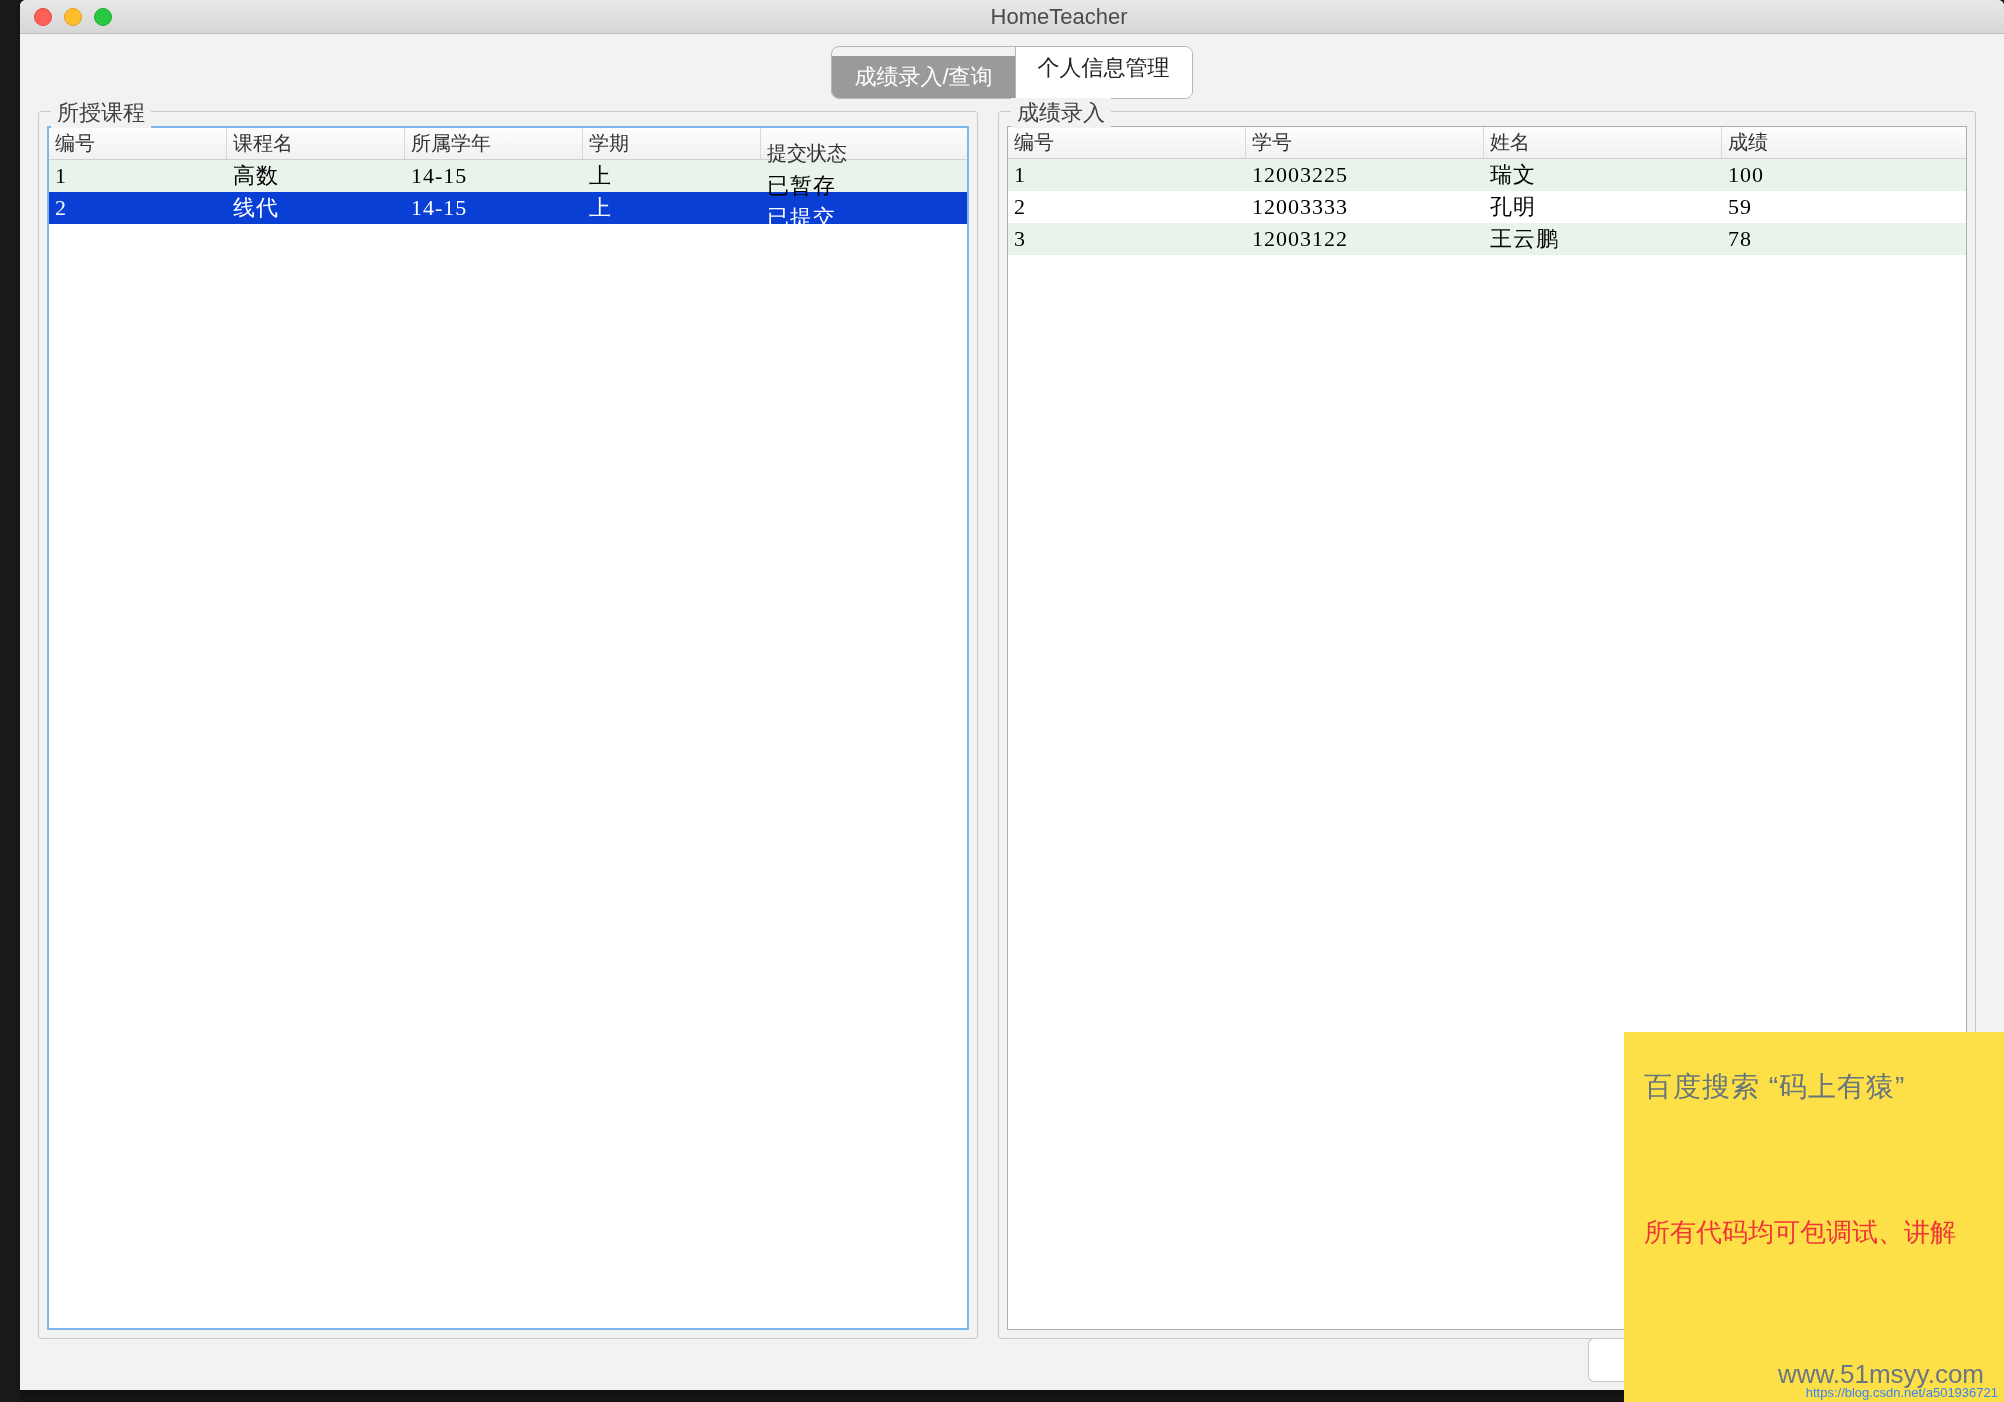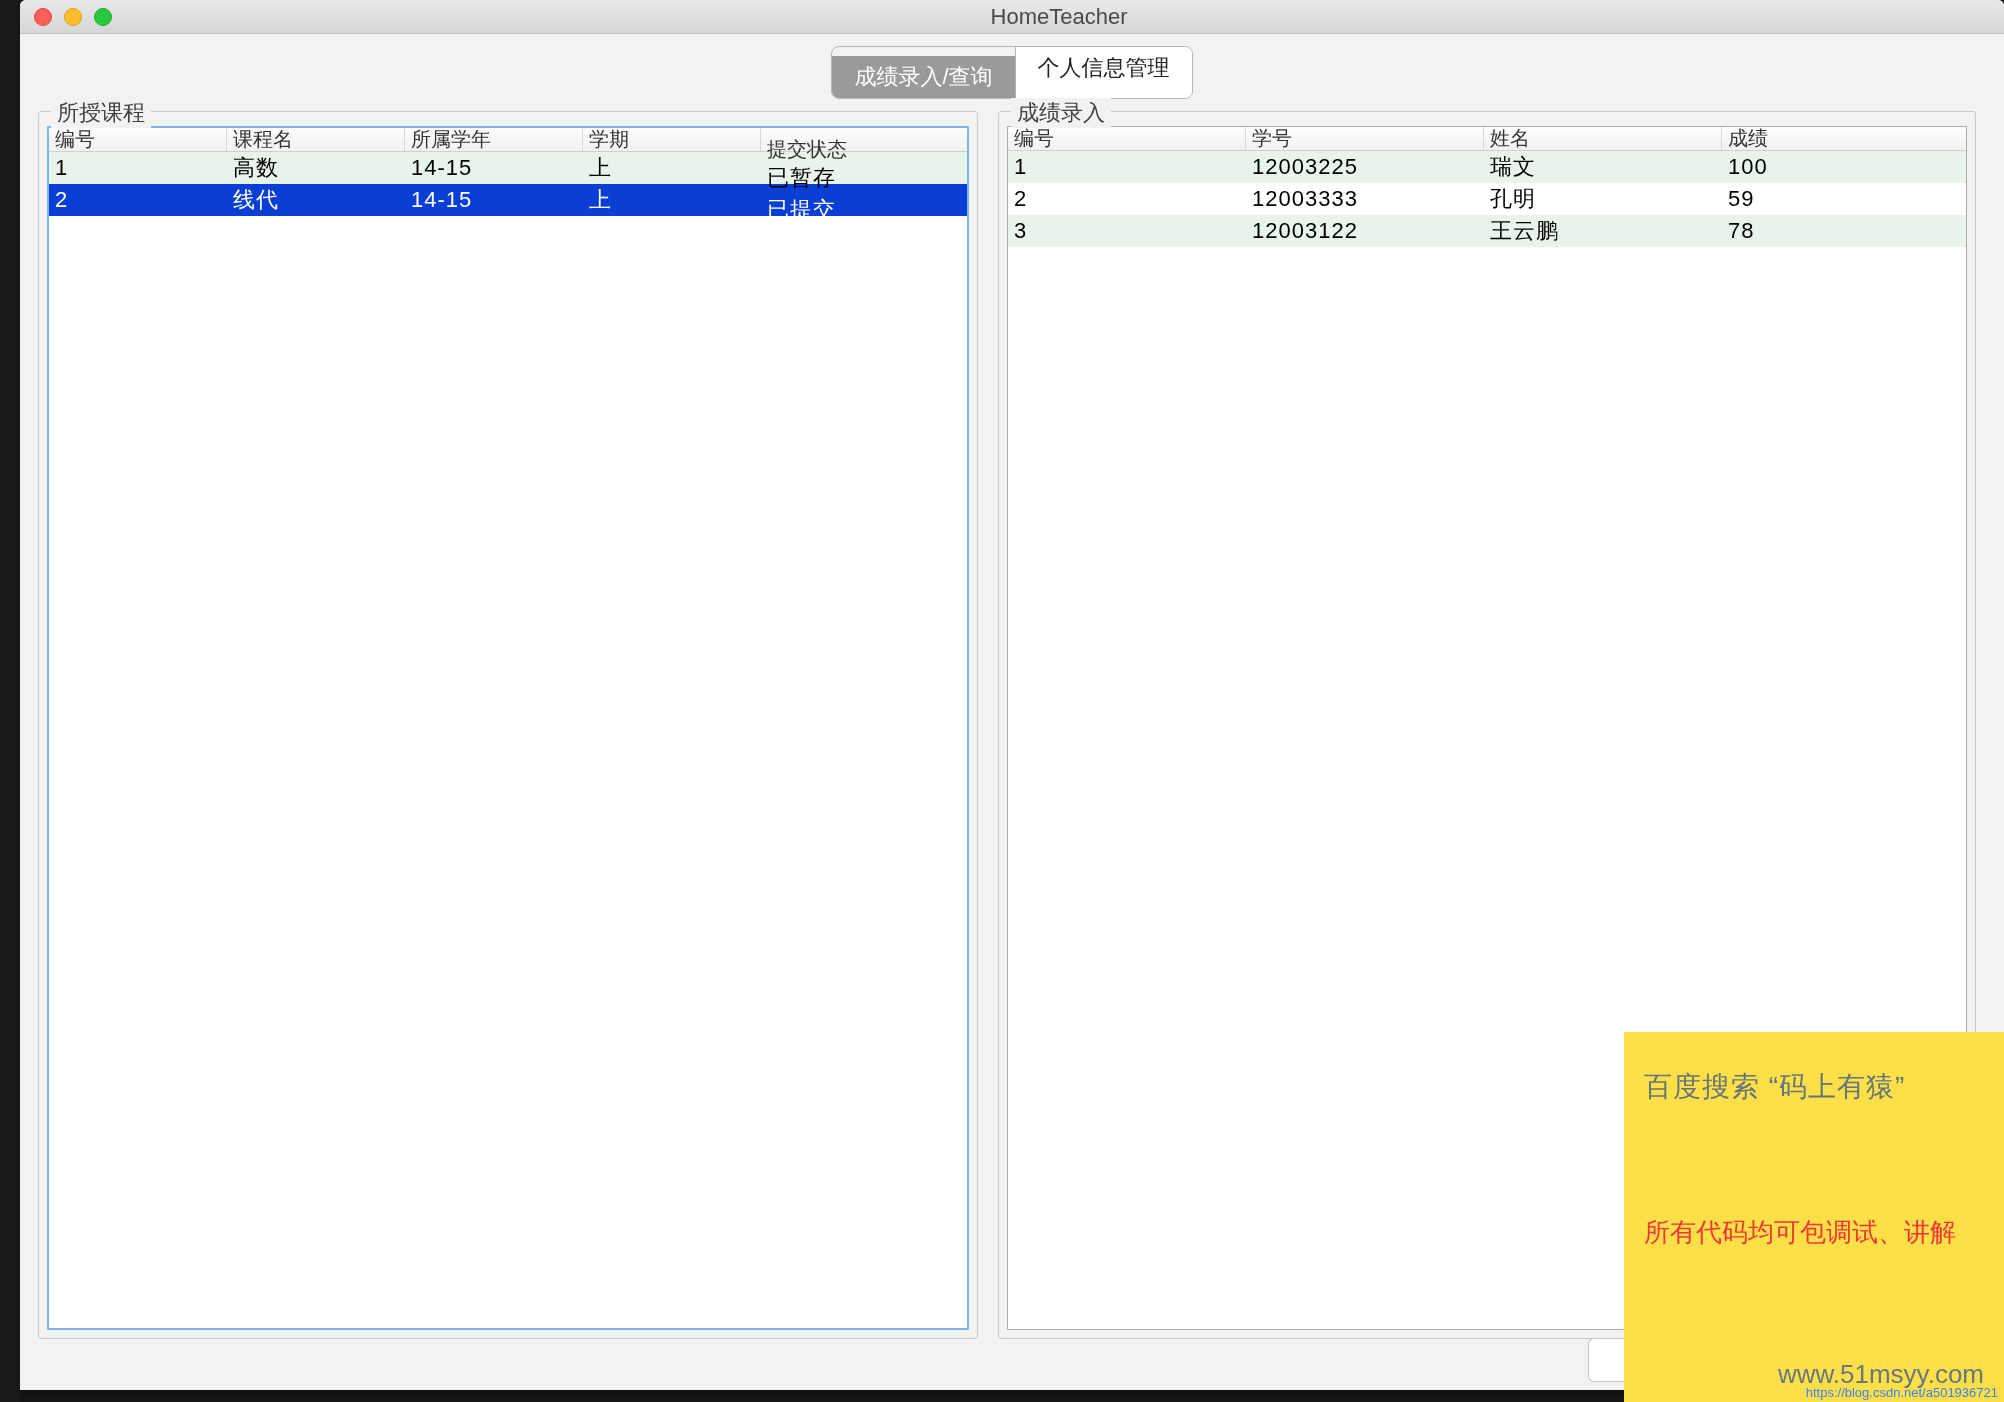--- a/index.html
+++ b/index.html
@@ -115,20 +115,21 @@
     .seg-item.active {
       background: #9a9a9a;
       color: #fff;
       margin-top: 9px;
     }
     .seg-item + .seg-item { border-left: 1px solid #b5b5b5; }
     .main-row {
       display: flex;
       gap: 20px;
       margin-top: 12px;
+      font-family: Liberation Serif, serif;
     }
     .group {
       border: 1px solid #c9c9c9;
       border-radius: 3px;
       padding: 14px 8px 8px 8px;
       position: relative;
       background: #f2f2f2;
     }
     .group-label {
       position: absolute;
@@ -146,21 +147,21 @@
       height: 100%;
       border: 1px solid #adadad;
       background: #fff;
       overflow: hidden;
     }
     .left-group .table { border: 2px solid #7eb7ea; }
     .thead {
       display: flex;
       background: linear-gradient(#fdfdfd, #f1f1f1);
       border-bottom: 1px solid #d0d0d0;
-      height: 24px;
+      height: 32px;
       align-items: center;
     }
     .th {
       font-size: 20px;
       color: #333;
       padding-left: 6px;
       border-right: 1px solid #d8d8d8;
       height: 100%;
       display: flex;
       align-items: center;

